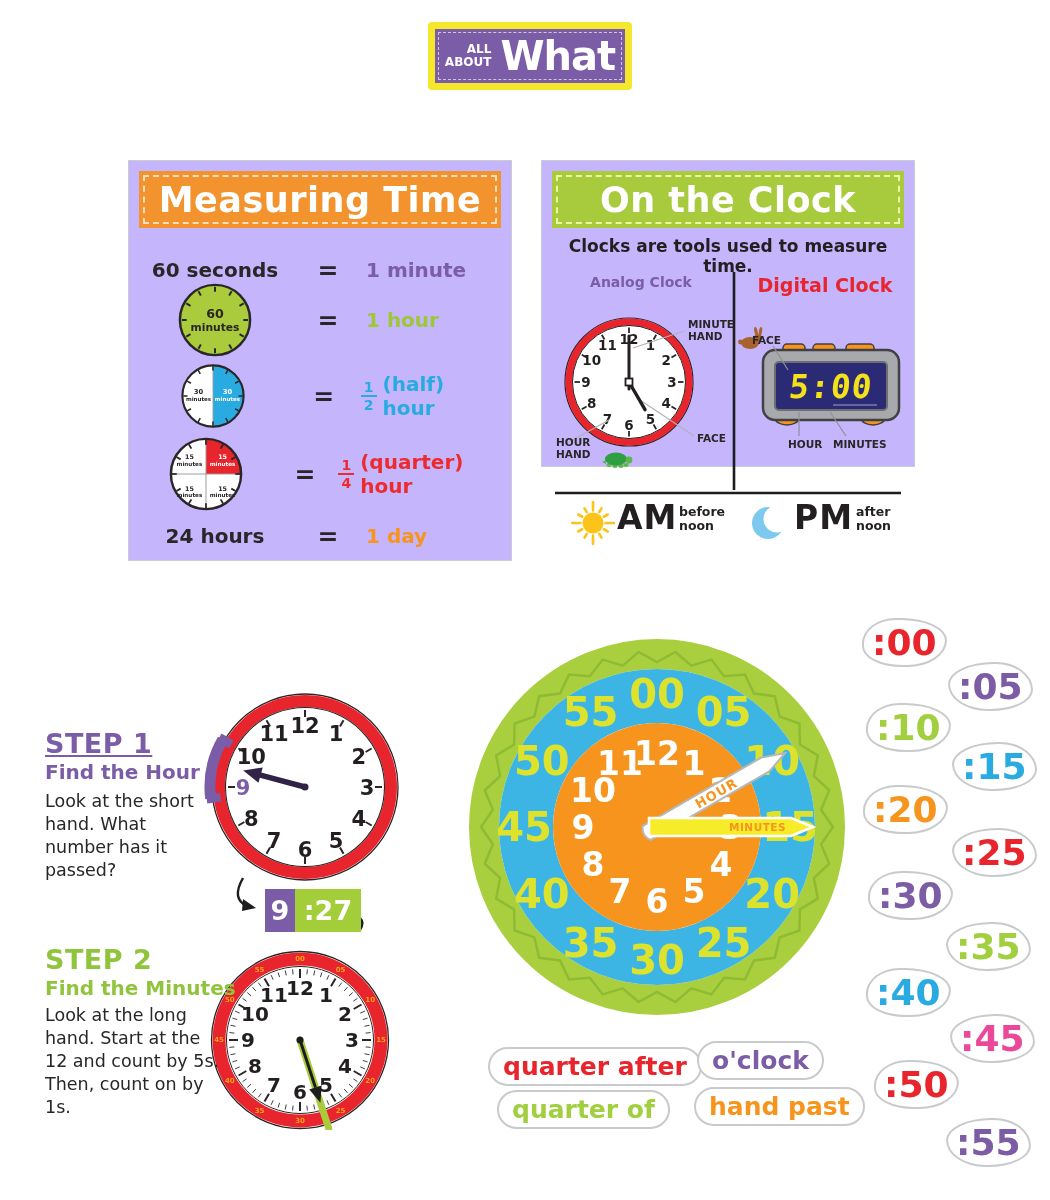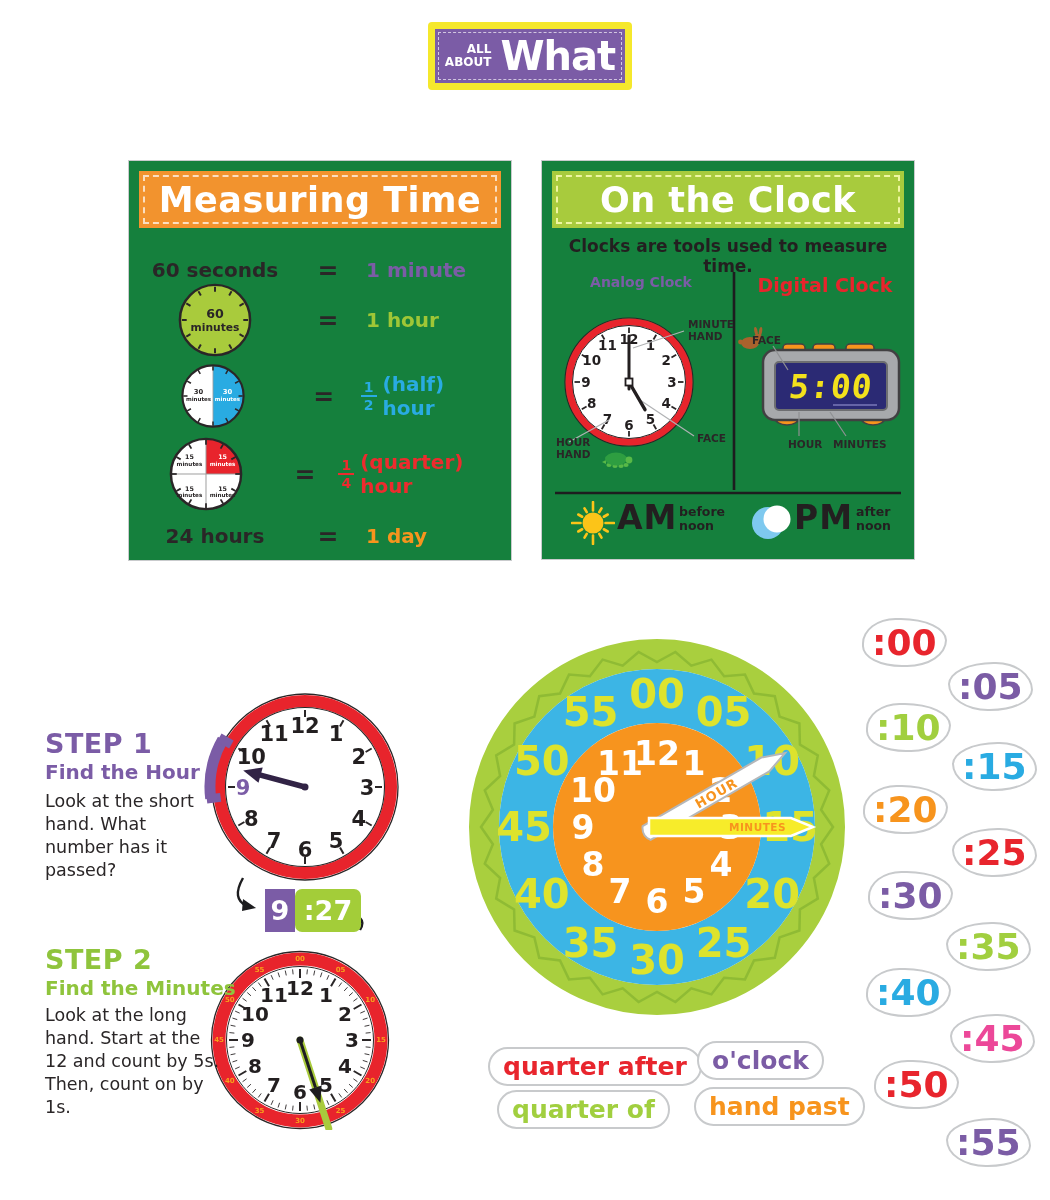--- a/index.html
+++ b/index.html
@@ -11,21 +11,21 @@
   
   .title-badge{left:428px;top:22px;width:204px;height:68px;background:#f5e82c;border-radius:4px;
                padding:0;box-sizing:border-box;display:flex;align-items:center;justify-content:center;}
   .title-inner{width:190px;height:54px;background:#7b5ca6;display:flex;align-items:center;
                justify-content:center;gap:9px;position:relative;}
   .title-inner::after{content:"";position:absolute;inset:3px;border:1.5px dashed rgba(255,255,255,.65);pointer-events:none;}
   .title-small{color:#fff;font-weight:700;font-size:12px;line-height:1.05;text-align:right;}
   .title-big{color:#fff;font-weight:800;font-size:40px;letter-spacing:-1px;}
 
   
-  .panel{position:absolute;background:#15803d;border:1.6px solid #c9cbcd;box-sizing:border-box;text-align:right;}
+  .panel{position:absolute;background:#c4b5fd;border:1.6px solid #c9cbcd;box-sizing:border-box;text-align:right;}
   .panel-header{position:absolute;left:10px;right:10px;top:10px;height:57px;display:flex;align-items:center;
                 justify-content:center;color:#fff;font-weight:800;font-size:35px;letter-spacing:.5px;}
   .panel-header::after{content:"";position:absolute;inset:4px;border:2px dashed rgba(255,255,255,.7);pointer-events:none;}
   .hdr-orange{background:#f2932e;}
   .hdr-green{background:#a8cb3d;}  .hdr-green::after{border-color:#eef6a2;}
   .hdr-blue{background:#35b2e4;}   .hdr-blue::after{border-color:#cdeb8c;}
 
   
   .m-row{position:absolute;left:140px;width:360px;display:flex;align-items:center;}
   .m-left{width:150px;text-align:center;font-size:20px;font-weight:700;color:#2a2627;}
@@ -52,21 +52,21 @@
 
   
   .step-title{font-size:27px;font-weight:800;letter-spacing:.5px;}
   .step-sub{font-size:20px;font-weight:800;}
   .step-body{font-size:17.5px;color:#2a2627;line-height:1.32;}
   .t-purple{color:#7b5ca6;} .t-green{color:#8fc43c;}
   .time-badge{left:265px;top:889px;display:flex;}
   .tb-box{height:43px;display:flex;align-items:center;justify-content:center;color:#fff;
           font-size:27px;font-weight:800;}
   .tb-hour{width:30px;background:#7b5ca6;}
-  .tb-min{width:66px;background:#a3cd39;border-radius:7px;}
+  .tb-min{width:66px;background:#a3cd39;}
 
   
   .time-sticker{position:absolute;background:#fff;border:2.5px solid #c8cacc;display:flex;align-items:center;
                 justify-content:center;font-weight:800;font-size:36px;padding:2px 8px;
                 border-radius:42% 58% 50% 50% / 55% 48% 58% 45%;}
   .time-sticker.alt{border-radius:55% 45% 52% 48% / 46% 58% 44% 56%;}
   .word-sticker{position:absolute;background:#fff;border:2.5px solid #c8cacc;border-radius:20px;
                 padding:3px 13px;font-weight:800;font-size:25px;white-space:nowrap;}
 </style>
 </head>
@@ -187,21 +187,21 @@
       </span>
       <span>(quarter) hour</span>
     </div>
   </div>
   <div class="m-row" style="top:518px;height:36px;">
     <div class="m-left">24 hours</div>
     <div class="m-eq">=</div>
     <div class="m-right c-orange">1 day</div>
   </div>
 
-  <section class="panel" style="left:541px;top:160px;width:374px;height:400px;">
+  <section class="panel" style="left:541px;top:160px;width:374px;height:307px;">
     <header class="panel-header hdr-green">On the Clock</header>
   </section>
   <div class="abs oc-subtitle">Clocks are tools used to measure time.</div>
   <div class="abs oc-analog-title">Analog Clock</div>
   <div class="abs oc-digital-title">Digital Clock</div>
   <svg id="onclock-svg" class="abs" style="left:541px;top:160px;" width="374" height="401">
       <line x1="193" y1="112" x2="193" y2="330" stroke="#1d1d1f" stroke-width="2.6"></line>
       <line x1="14" y1="333" x2="360" y2="333" stroke="#1d1d1f" stroke-width="2.6"></line>
       <circle cx="88" cy="222" r="64" fill="none" stroke="#2a2627" stroke-width="1.2"></circle>
       <circle cx="88" cy="222" r="60" fill="#fff" stroke="#e8242c" stroke-width="7"></circle>
@@ -420,21 +420,21 @@
       <text x="231.5" y="494.5480577065395" text-anchor="middle" font-size="7" font-weight="700" fill="#f8a01b">35</text>
       <text x="201.8519422934605" y="464.90000000000003" text-anchor="middle" font-size="7" font-weight="700" fill="#f8a01b">40</text>
       <text x="191" y="424.4" text-anchor="middle" font-size="7" font-weight="700" fill="#f8a01b">45</text>
       <text x="201.85194229346047" y="383.9" text-anchor="middle" font-size="7" font-weight="700" fill="#f8a01b">50</text>
       <text x="231.49999999999997" y="354.2519422934605" text-anchor="middle" font-size="7" font-weight="700" fill="#f8a01b">55</text>
       <line x1="272" y1="422" x2="300.73858047687014" y2="510.44825601544926" stroke="#a9cb3c" stroke-width="7" stroke-linecap="round"></line>
       <polygon points="292.4,484.8 293.6,467.6 281.3,471.6" fill="#1d1d1f"></polygon>
       <line x1="272" y1="422" x2="287.5" y2="469.6" stroke="#1d1d1f" stroke-width="3"></line>
       <circle cx="272" cy="422" r="3.5" fill="#1d1d1f"></circle>
     </svg>
-  <div class="abs step-title t-purple" style="left:45px;top:728px;">STEP 1</div>
+  <div class="abs step-title t-purple" style="left:45px;top:728px;text-decoration:underline;">STEP 1</div>
   <div class="abs step-sub t-purple" style="left:45px;top:760px;">Find the Hour</div>
   <div class="abs step-body" style="left:45px;top:790px;width:172px;">Look at the short hand. What number has it passed?</div>
   <div class="abs time-badge">
     <div class="tb-box tb-hour">9</div>
     <div class="tb-box tb-min">:27</div>
   </div>
   <div class="abs step-title t-green" style="left:45px;top:944px;">STEP 2</div>
   <div class="abs step-sub t-green" style="left:45px;top:976px;">Find the Minutes</div>
   <div class="abs step-body" style="left:45px;top:1004px;width:178px;">Look at the long hand. Start at the 12 and count by 5s. Then, count on by 1s.</div>
 

